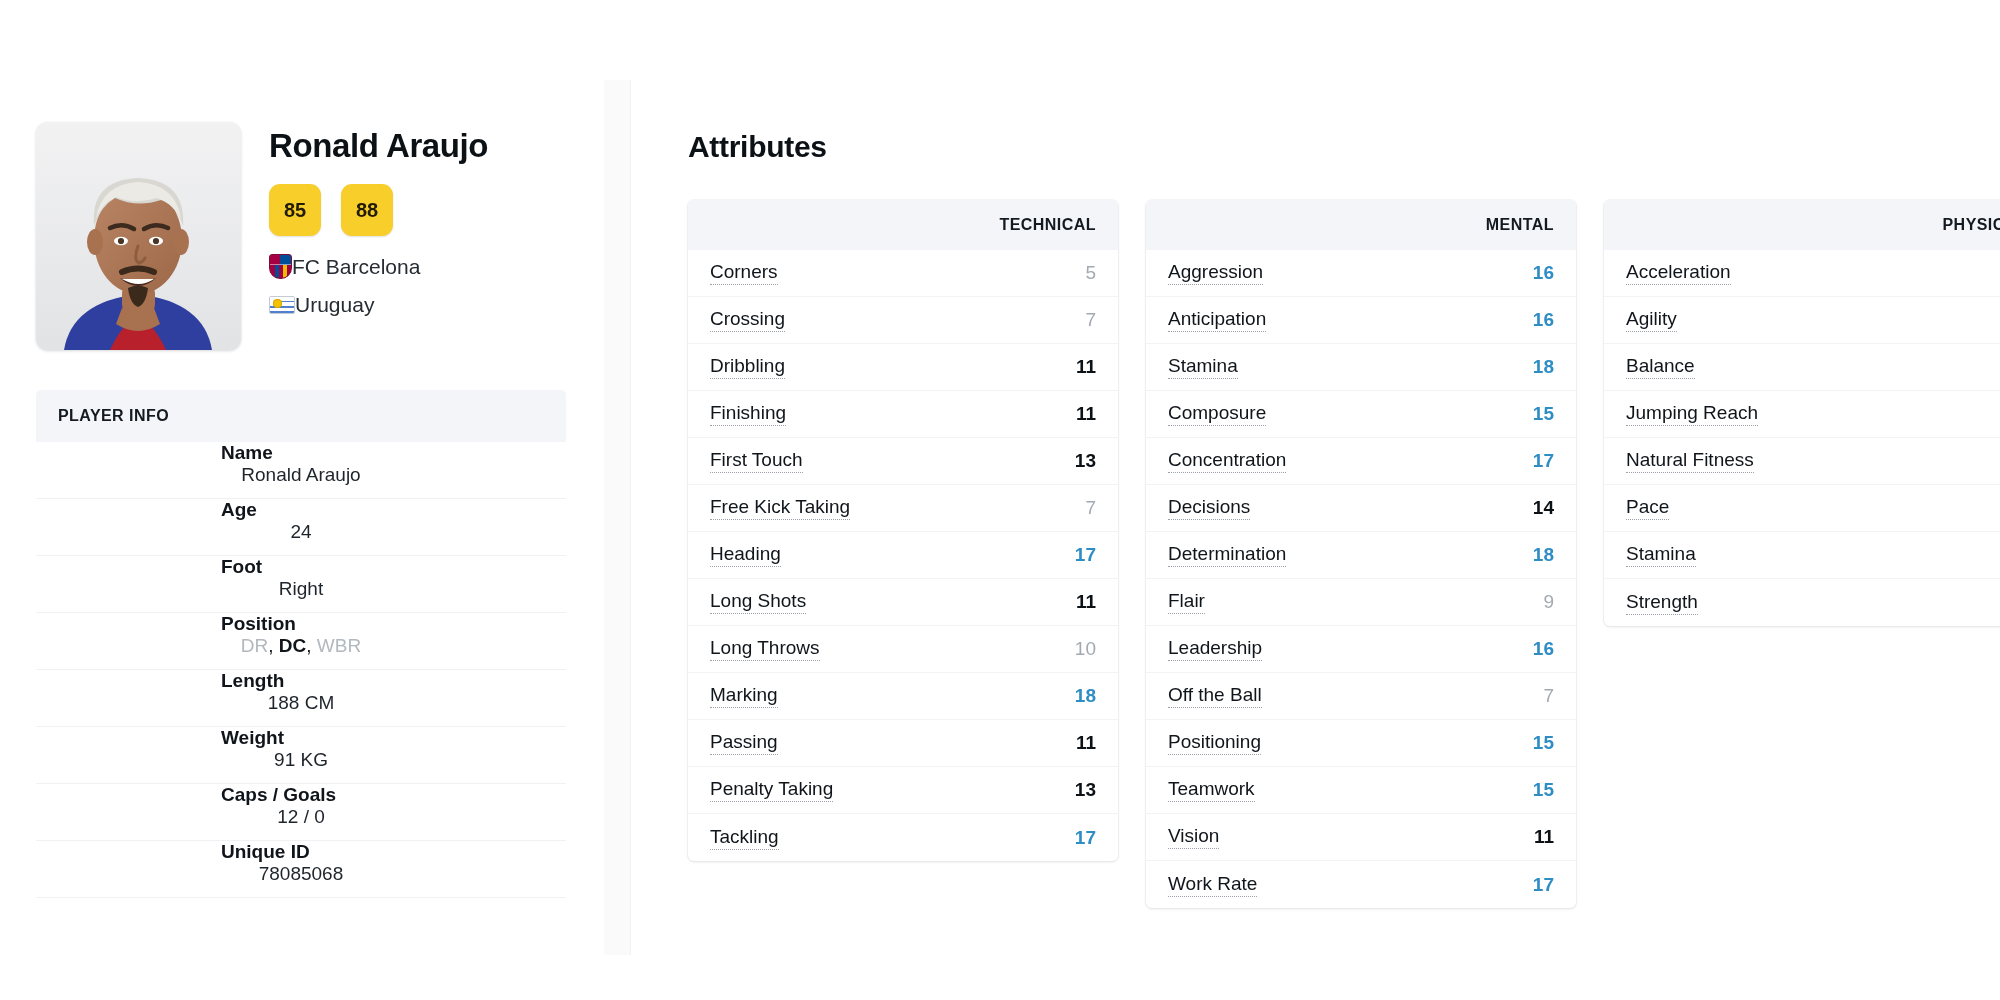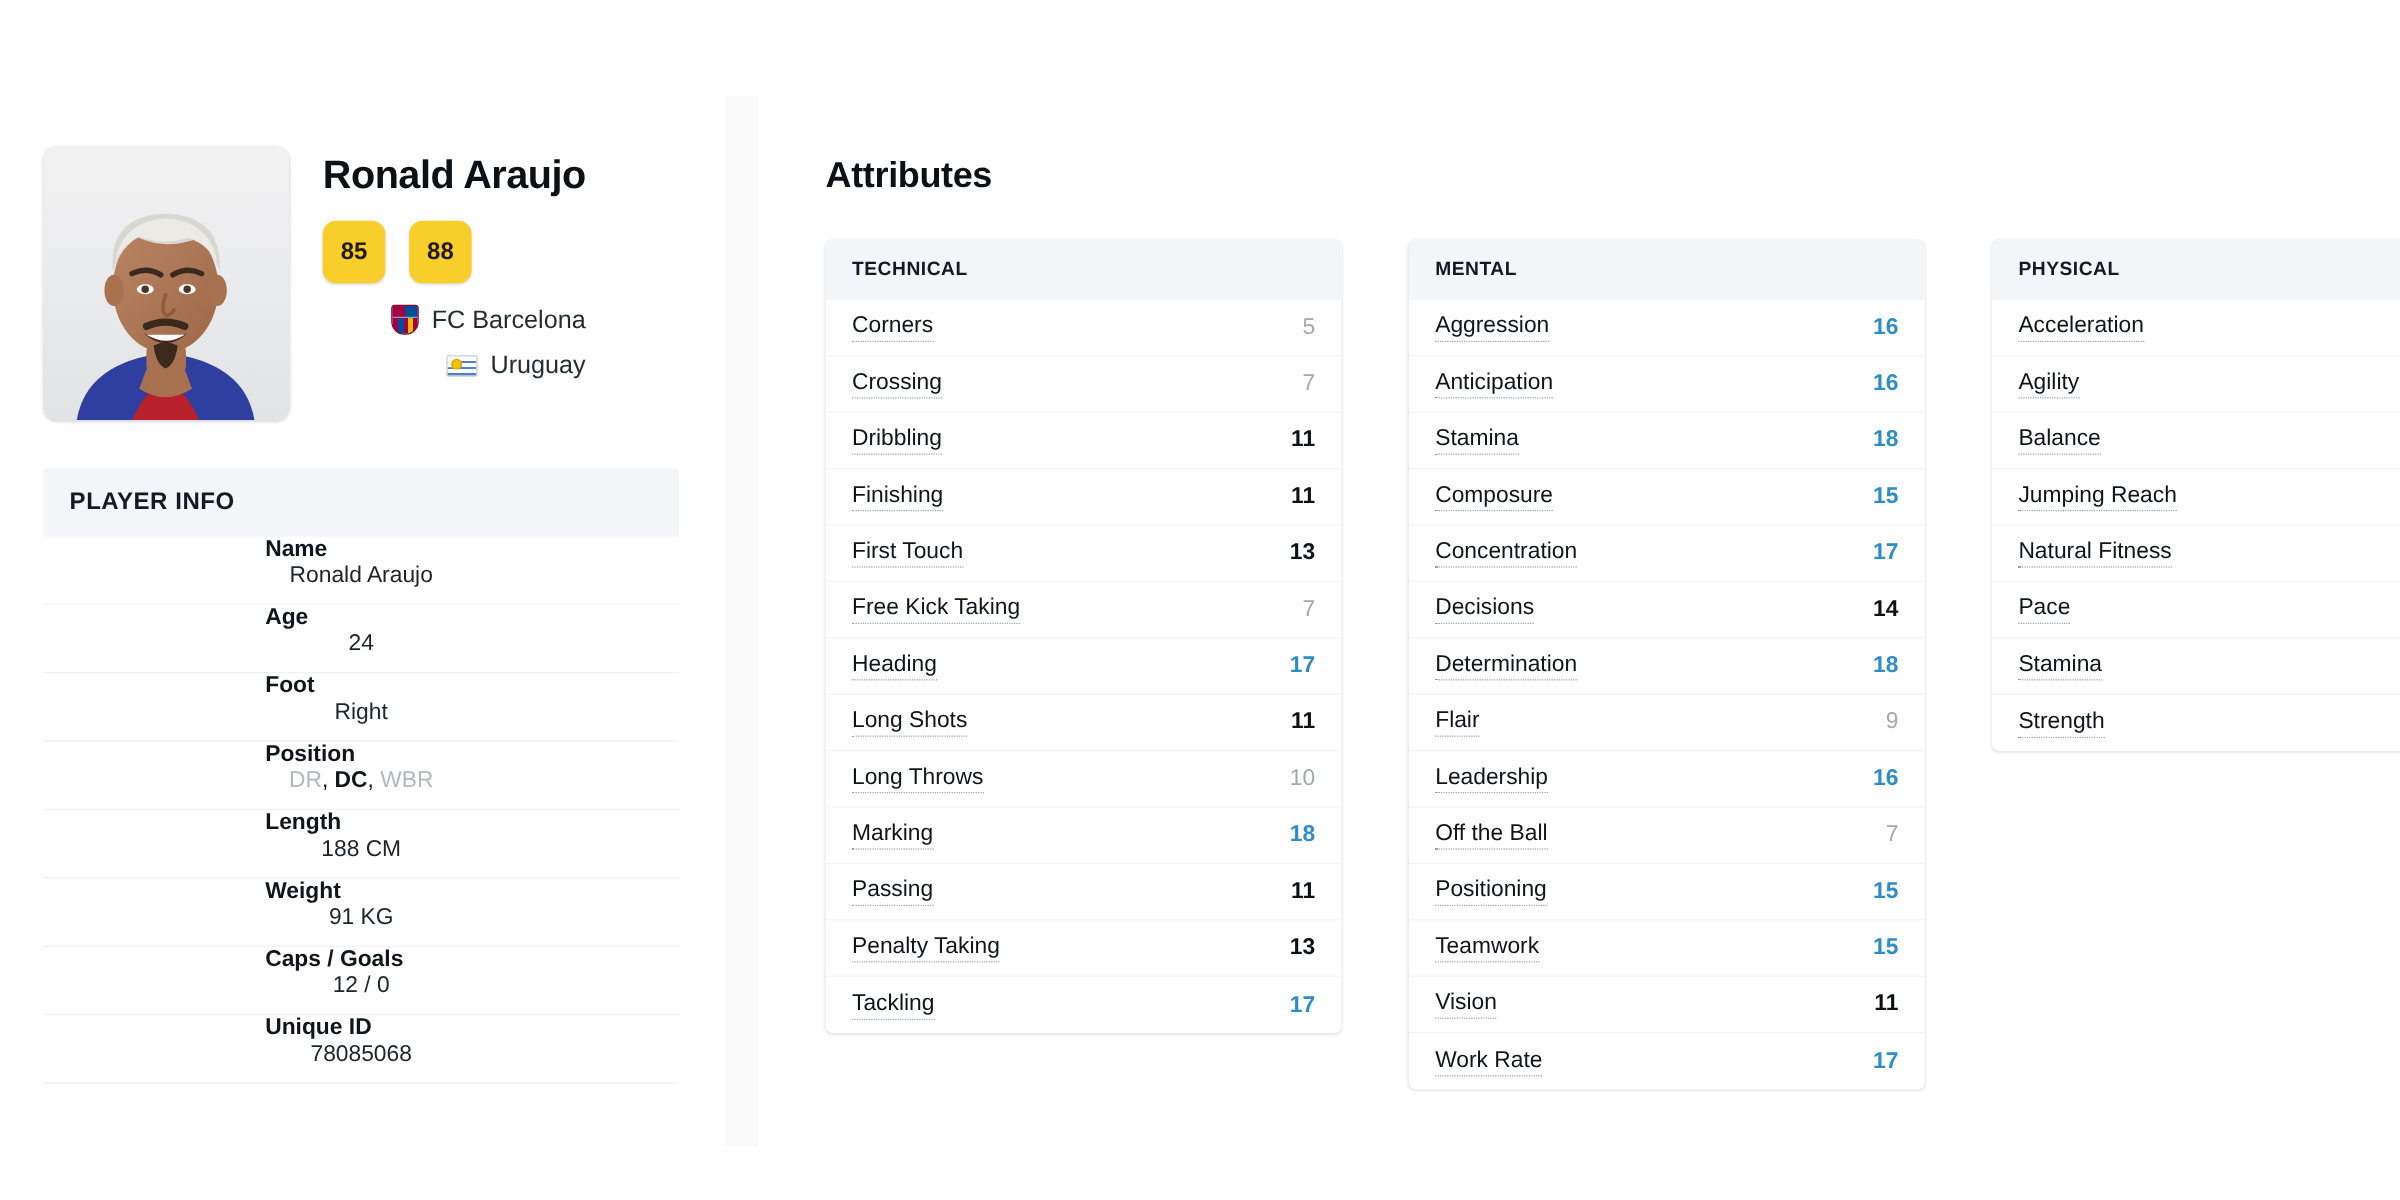--- a/index.html
+++ b/index.html
@@ -39,22 +39,22 @@
   .rating-row { display: flex; gap: 20px; margin-top: 20px; }
   .rating-badge {
     width: 52px; height: 52px;
     border-radius: 11px;
     background: #f8ce2b;
     display: flex; align-items: center; justify-content: center;
     font-size: 20px; font-weight: bold; color: #231c05;
     box-shadow: 0 1px 2px rgba(0,0,0,.13);
   }
   .club-row, .nation-row {
-    display: flex; align-items: center; gap: 11px;
-    font-size: 21px; color: #262c33; margin-top: 18px; justify-content: flex-end;
+    display: flex; align-items: center; 
+    font-size: 21px; color: #262c33; margin-top: 18px;
   }
   .nation-row { margin-top: 14px; }
 
   
   .crest {
     width: 23px; height: 25px; flex: 0 0 auto;
     border-radius: 3px 3px 11px 11px;
     background:
       linear-gradient(90deg,
         #a50044 0 22%, #004d98 22% 45%,
@@ -84,21 +84,21 @@
     width:9px; height:9px; border-radius:50%;
     background:#f3c300; box-shadow:0 0 0 1px #d9a400 inset;
   }
 
   
   .info-card { margin-top: 40px; width: 530px; }
   .info-head {
     background: #f4f5f8;
     padding: 17px 22px;
     border-radius: 5px 5px 0 0;
-    font-size: 20px; font-weight: bold;
+    font-size: 16px; font-weight: bold;
     letter-spacing: .45px; color: #141a21;
   }
   .info-row {
     display: flex; align-items: center;
     padding: 0 22px;
     height: 57px;
     border-bottom: 1px solid #f0f1f3;
     font-size: 19px;
     flex-direction: column;
   }
@@ -117,21 +117,21 @@
     background: #fafafb;
     border-right: 1px solid #f2f2f4;
   }
 
   
   .attr-region { position: absolute; left: 688px; top: 130px; right: 0; }
   .attr-title {
     font-size: 30px; font-weight: bold; letter-spacing: -0.3px;
     color: #0c1116; margin-bottom: 36px;
   }
-  .attr-grid { display: flex; gap: 56px; align-items: flex-start; }
+  .attr-grid { display: flex; gap: 28px; align-items: flex-start; text-align: right; }
   .attr-card {
     background: #fff;
     border-radius: 6px;
     box-shadow: 0 1px 3px rgba(16,24,40,.10), 0 0 0 1px rgba(16,24,40,.03);
     width: 430px; flex: 0 0 auto;
     overflow: hidden;
   }
   .attr-card.wide { width: 445px; }
   .attr-head {
     background: #f4f5f8;

